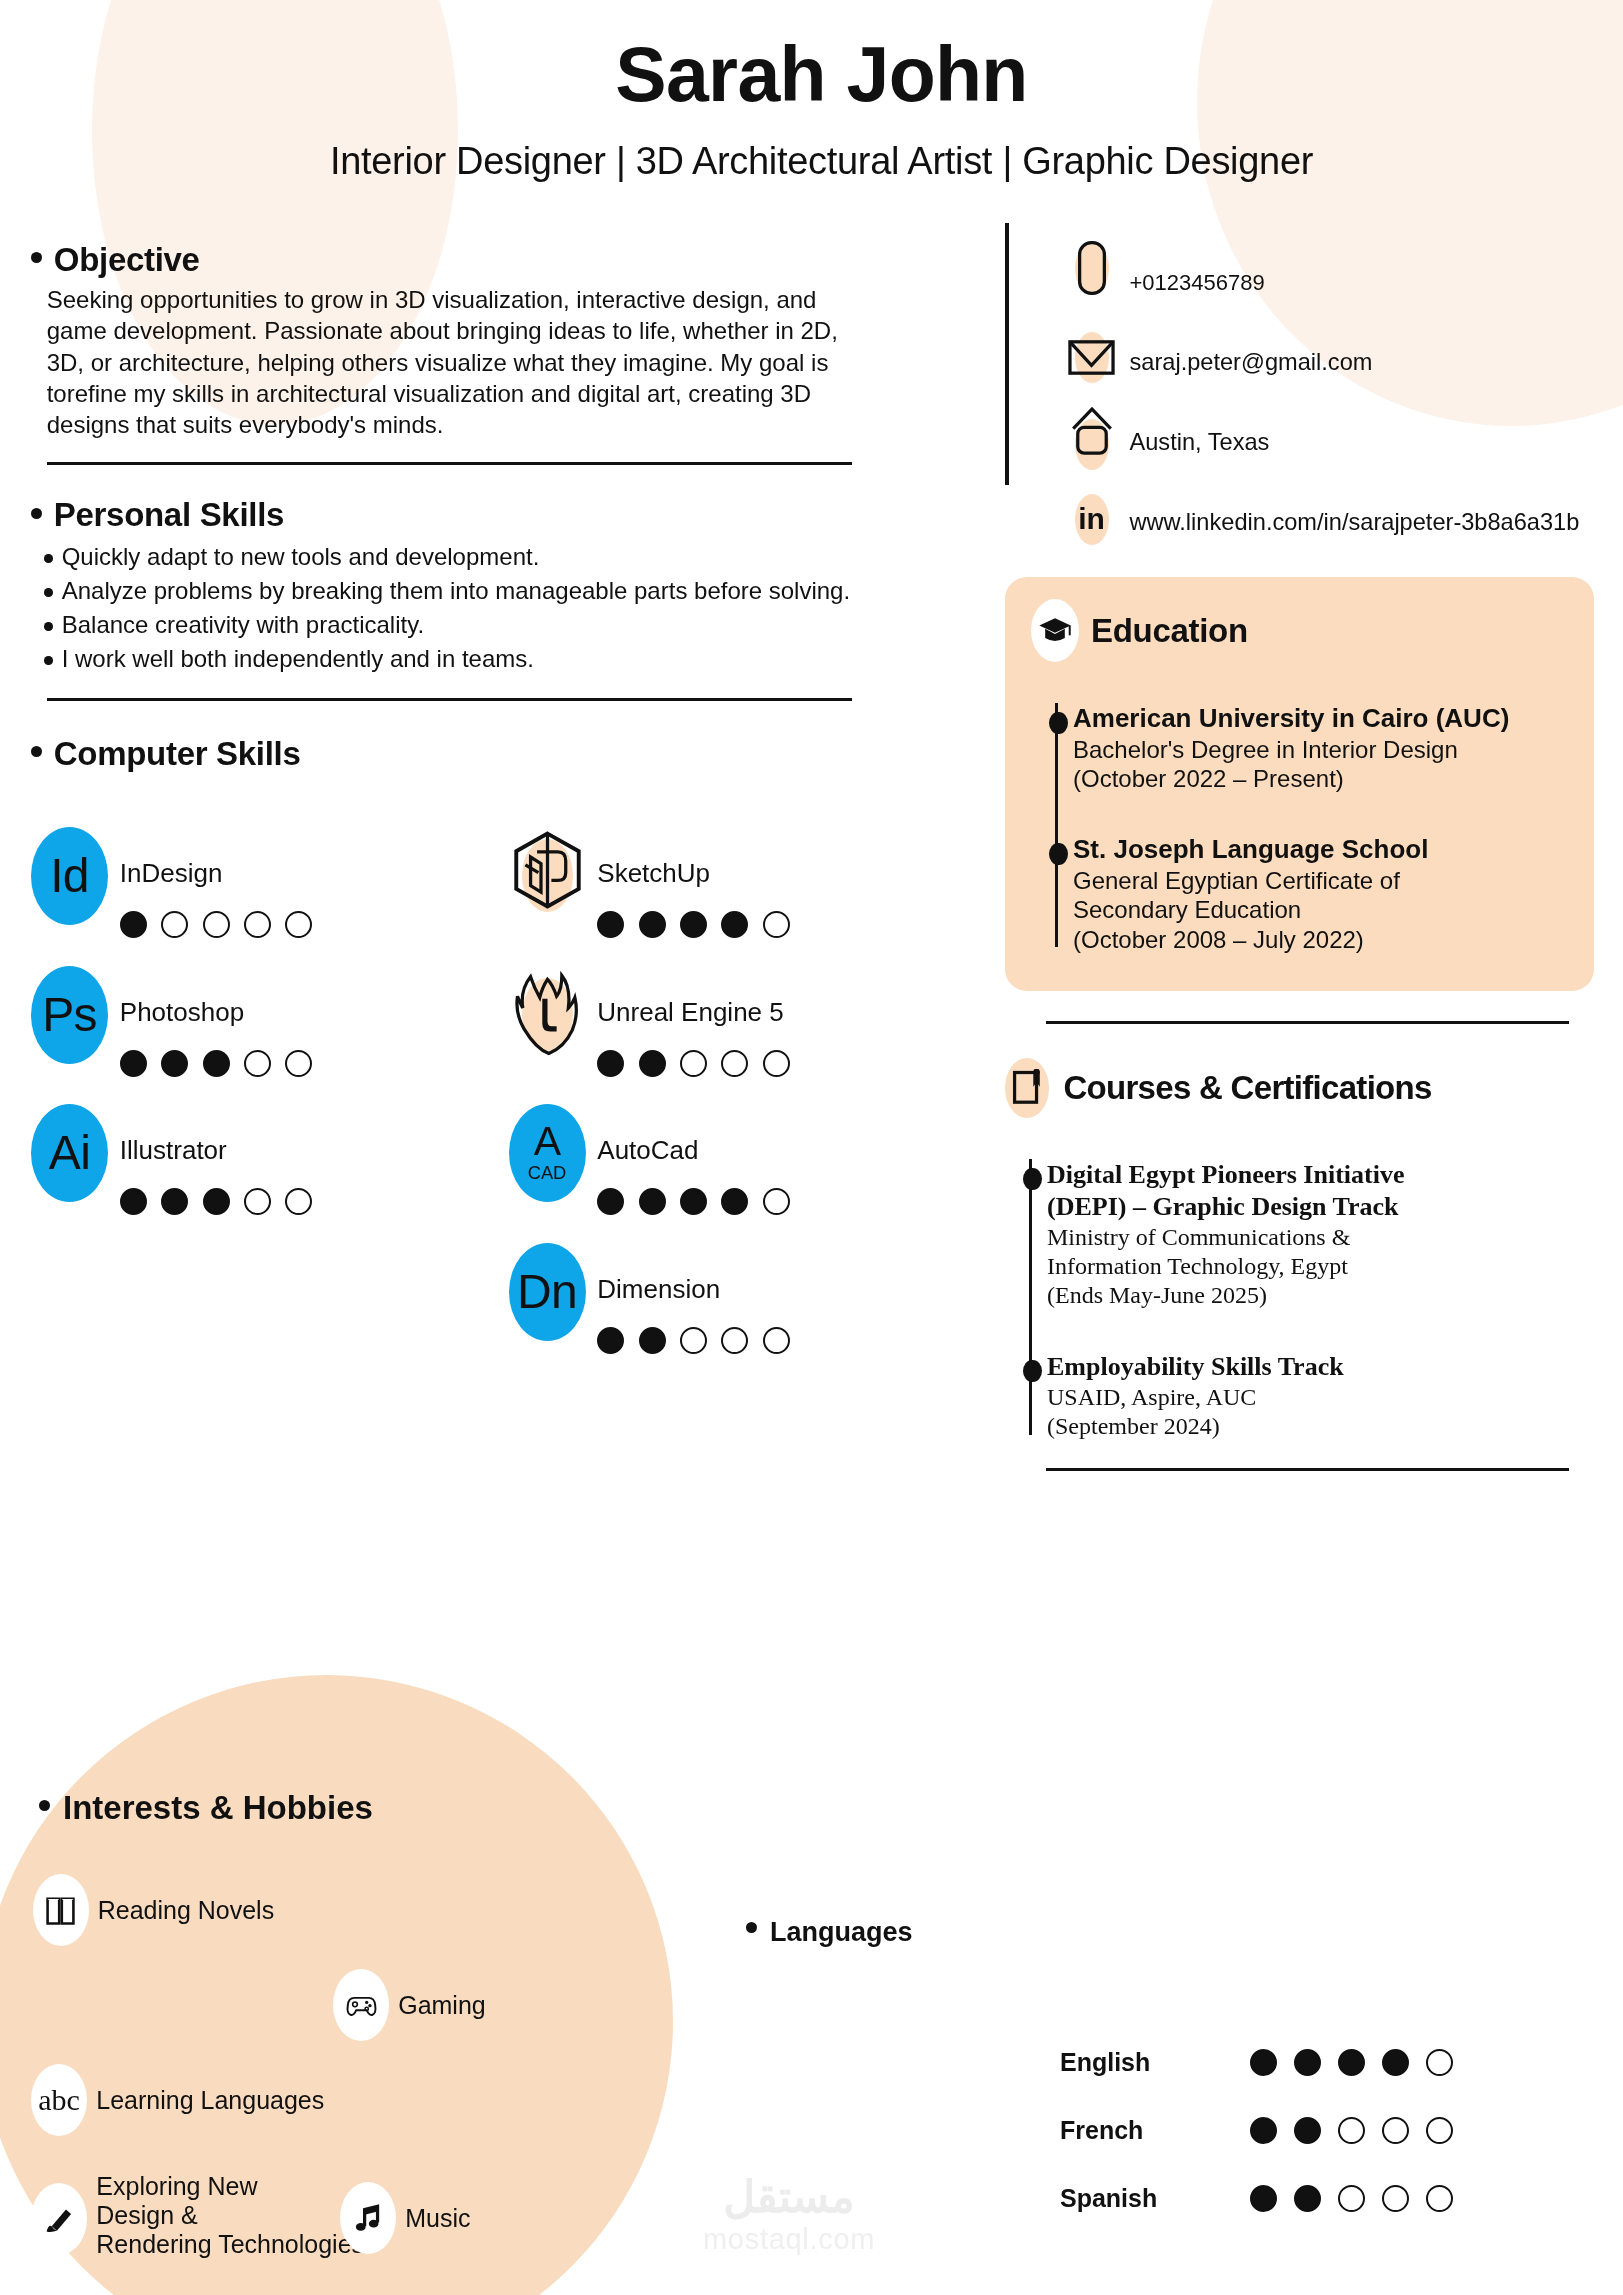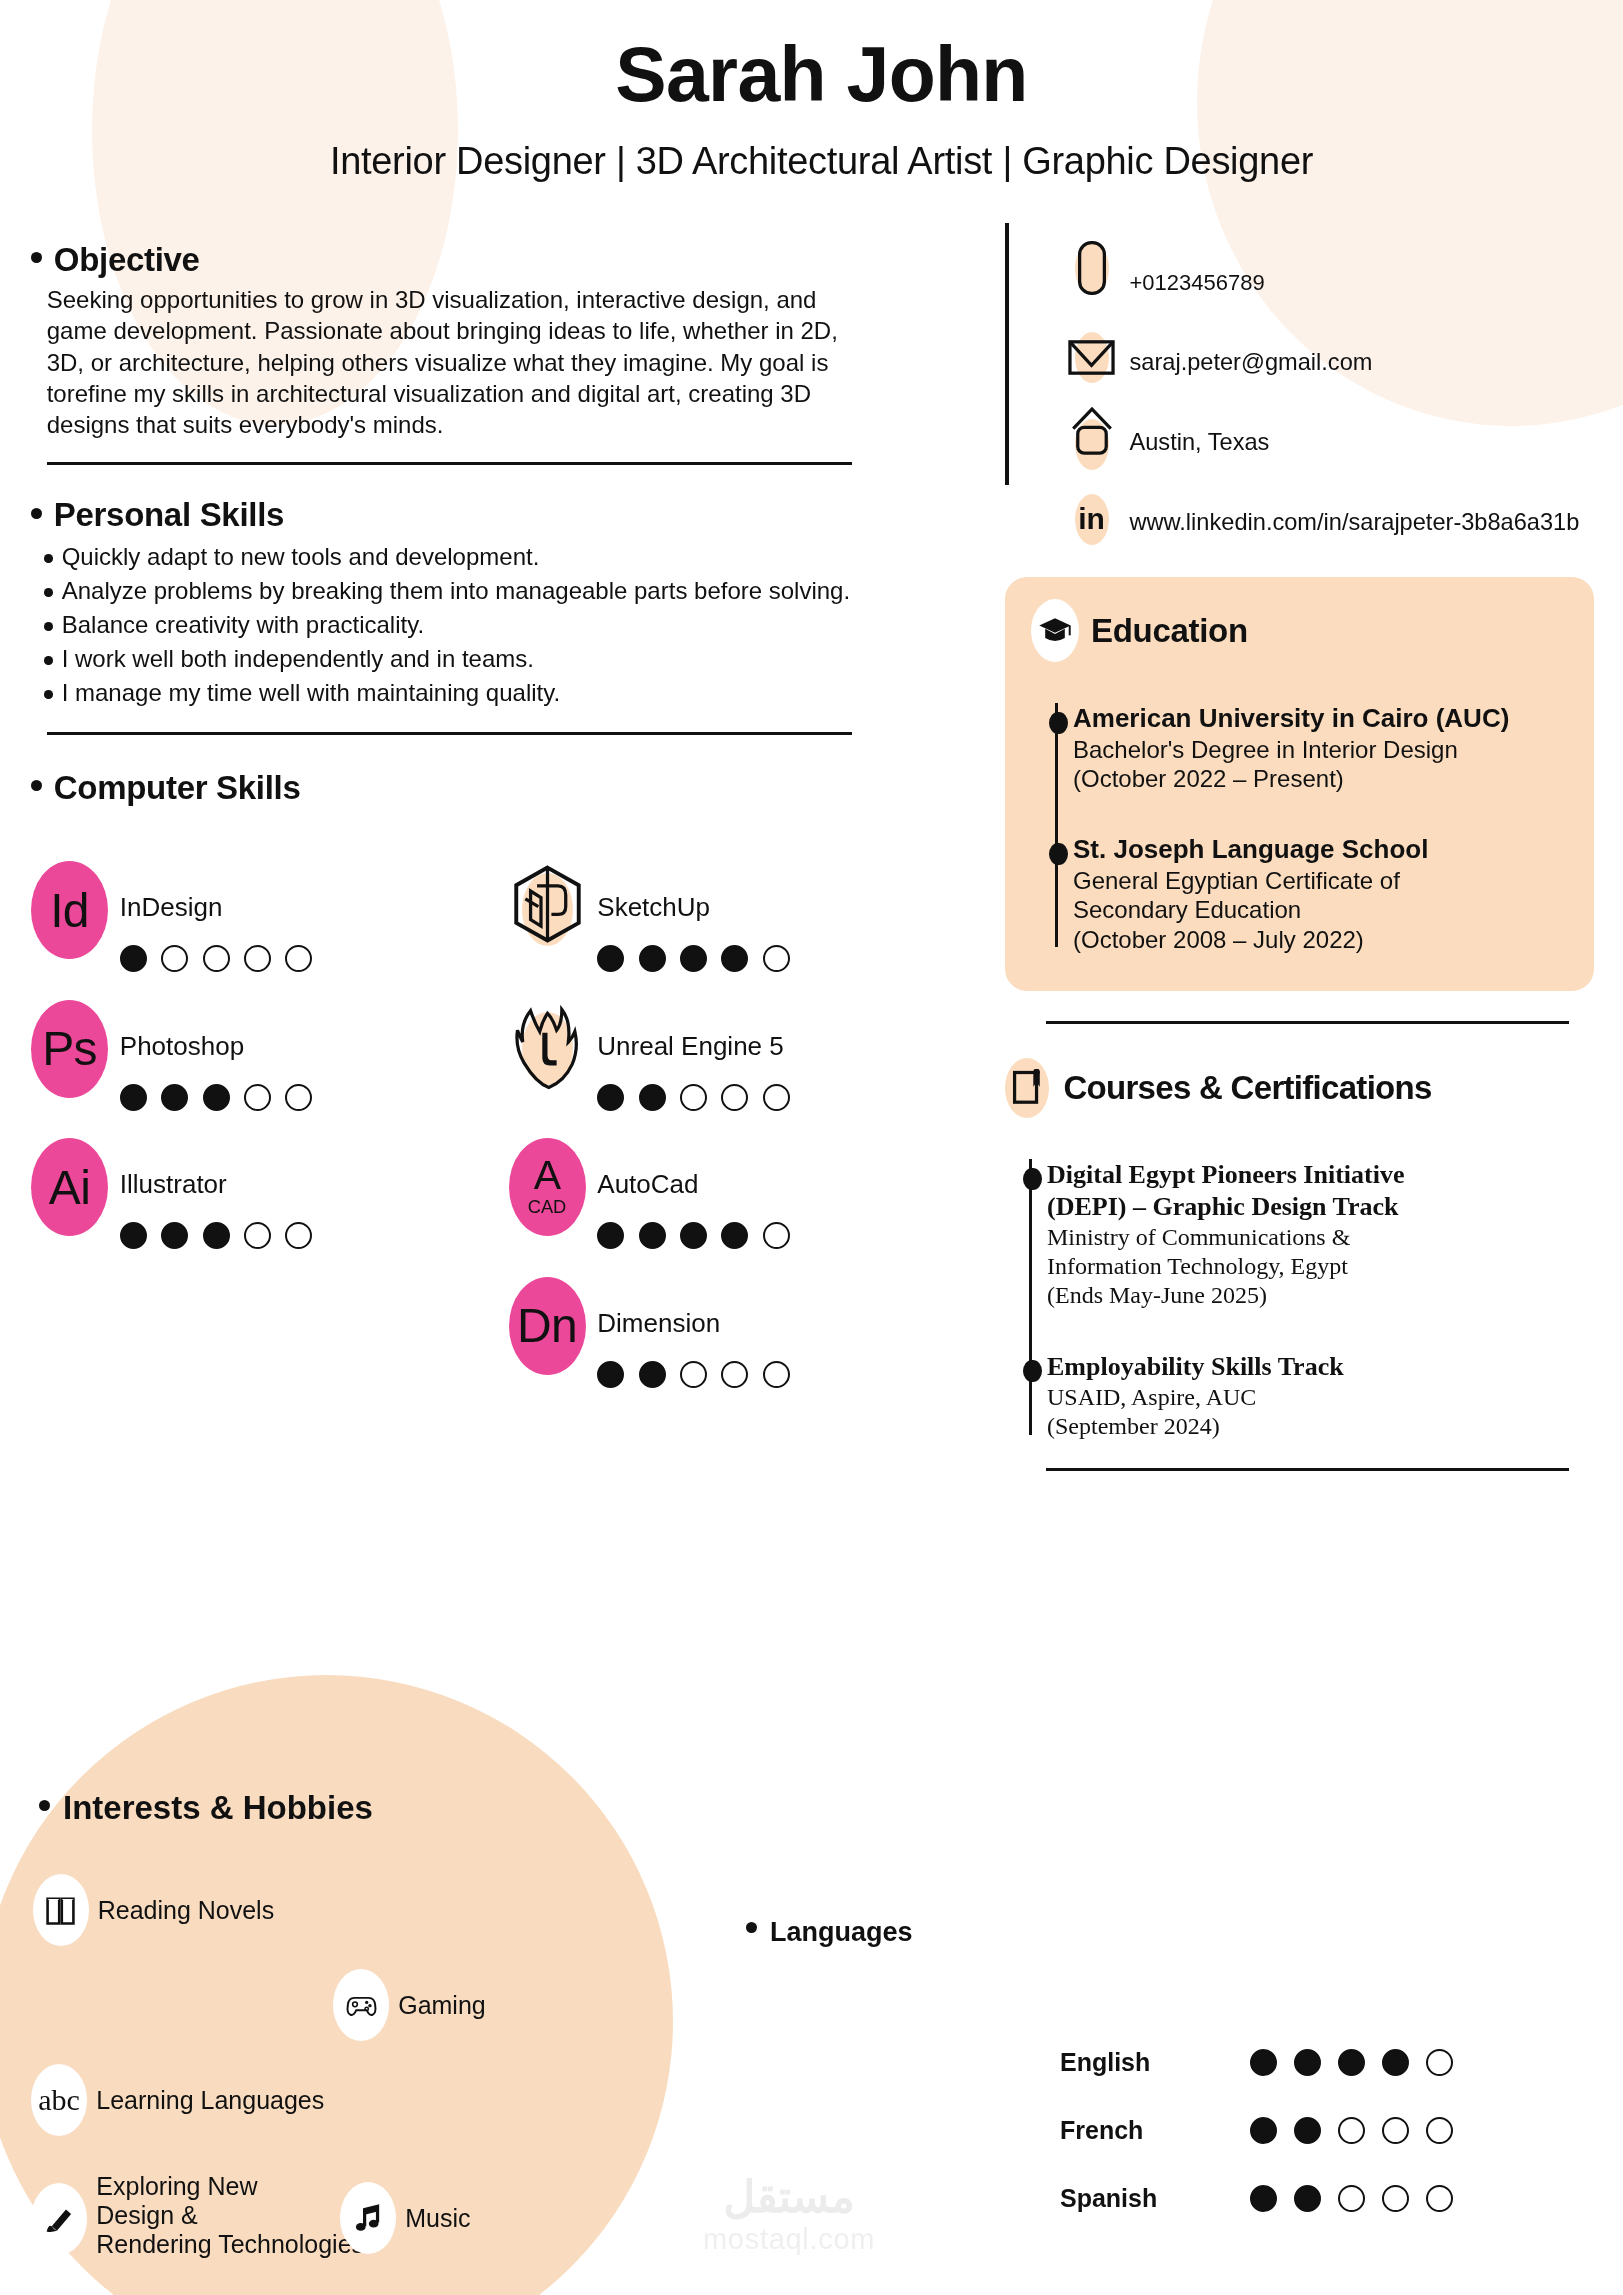--- a/index.html
+++ b/index.html
@@ -51,21 +51,21 @@
   .pskills { margin-top: 5.2px; }
   .pskill-row { display: flex; align-items: flex-start; gap: 9.2px; font-size: 24px; line-height: 1.42; }
   .pskill-row .bd { width: 8.5px; height: 8.5px; border-radius: 50%; background: #111; flex: 0 0 auto; margin-top: 14.4px; }
 
   
   .cs-grid { margin-top: 54px; }
   .cs-row { display: flex; }
   .cs-cell { width: 478px; display: flex; align-items: flex-start; }
   .cs-badge {
     width: 77px; height: 98px; border-radius: 50%;
-    background: #ec4899; flex: 0 0 auto;
+    background: #0ea5e9; flex: 0 0 auto;
     display: flex; flex-direction: column; align-items: center; justify-content: center;
     margin-right: 11.8px;
   }
   .cs-badge .g1 { font-size: 48px; font-weight: 400; line-height: 0.95; letter-spacing: -0.7px; }
   .cs-badge .g1.sm { font-size: 41px; }
   .cs-badge .g2 { font-size: 18.3px; font-weight: 400; margin-top: 1.3px; }
   .cs-meta { padding-top: 31px; }
   .cs-name { font-size: 26px; white-space: nowrap; }
   .cs-dots { display: flex; gap: 14.4px; margin-top: 22px; }
   .pip { width: 27px; height: 27px; border-radius: 50%; border: 2.6px solid #111; background: #fff; }
@@ -181,24 +181,20 @@
             <span class="bd"></span>
             <span>Analyze problems by breaking them into manageable parts before solving.</span>
           </div>
           <div class="pskill-row">
             <span class="bd"></span>
             <span>Balance creativity with practicality.</span>
           </div>
           <div class="pskill-row">
             <span class="bd"></span>
             <span>I work well both independently and in teams.</span>
-          </div>
-          <div class="pskill-row">
-            <span class="bd"></span>
-            <span>I manage my time well with maintaining quality.</span>
           </div>
         </div>
       <div class="rule"></div>
     </div>
 
     <div style="margin-top:34px;">
       <div class="sec-head">
         <span class="dot-bullet"></span>
         <span>Computer Skills</span>
       </div>

